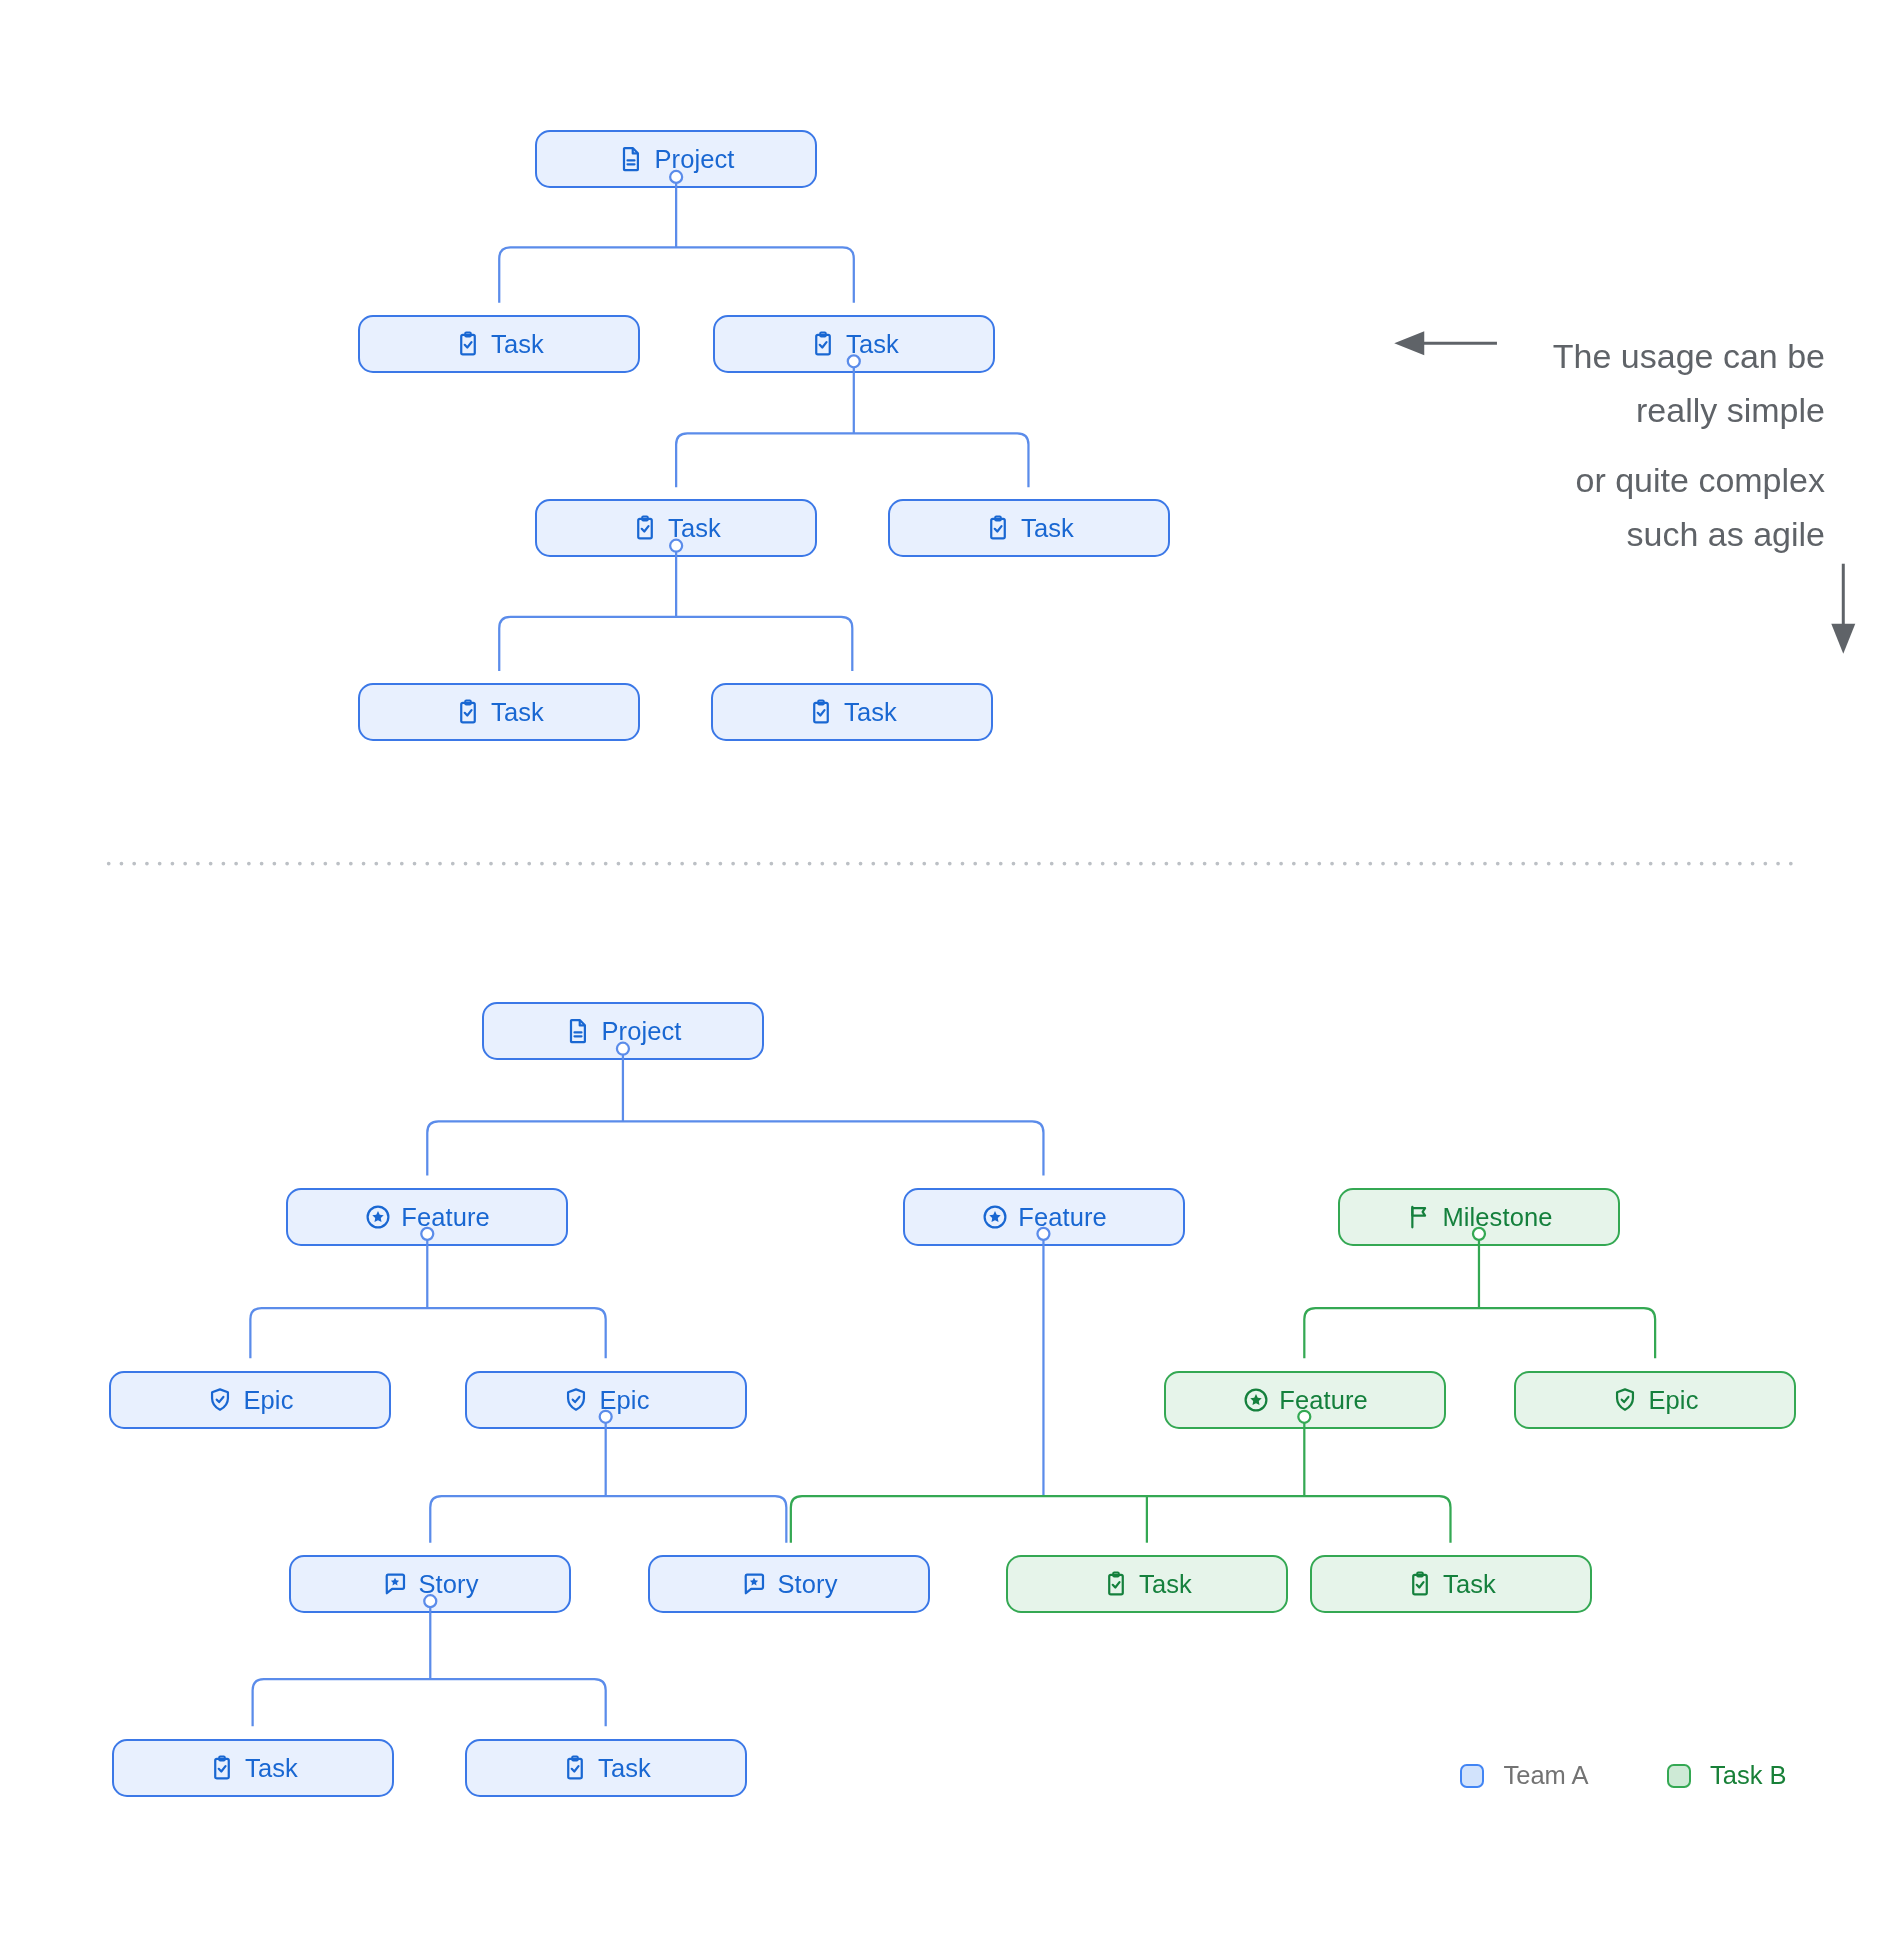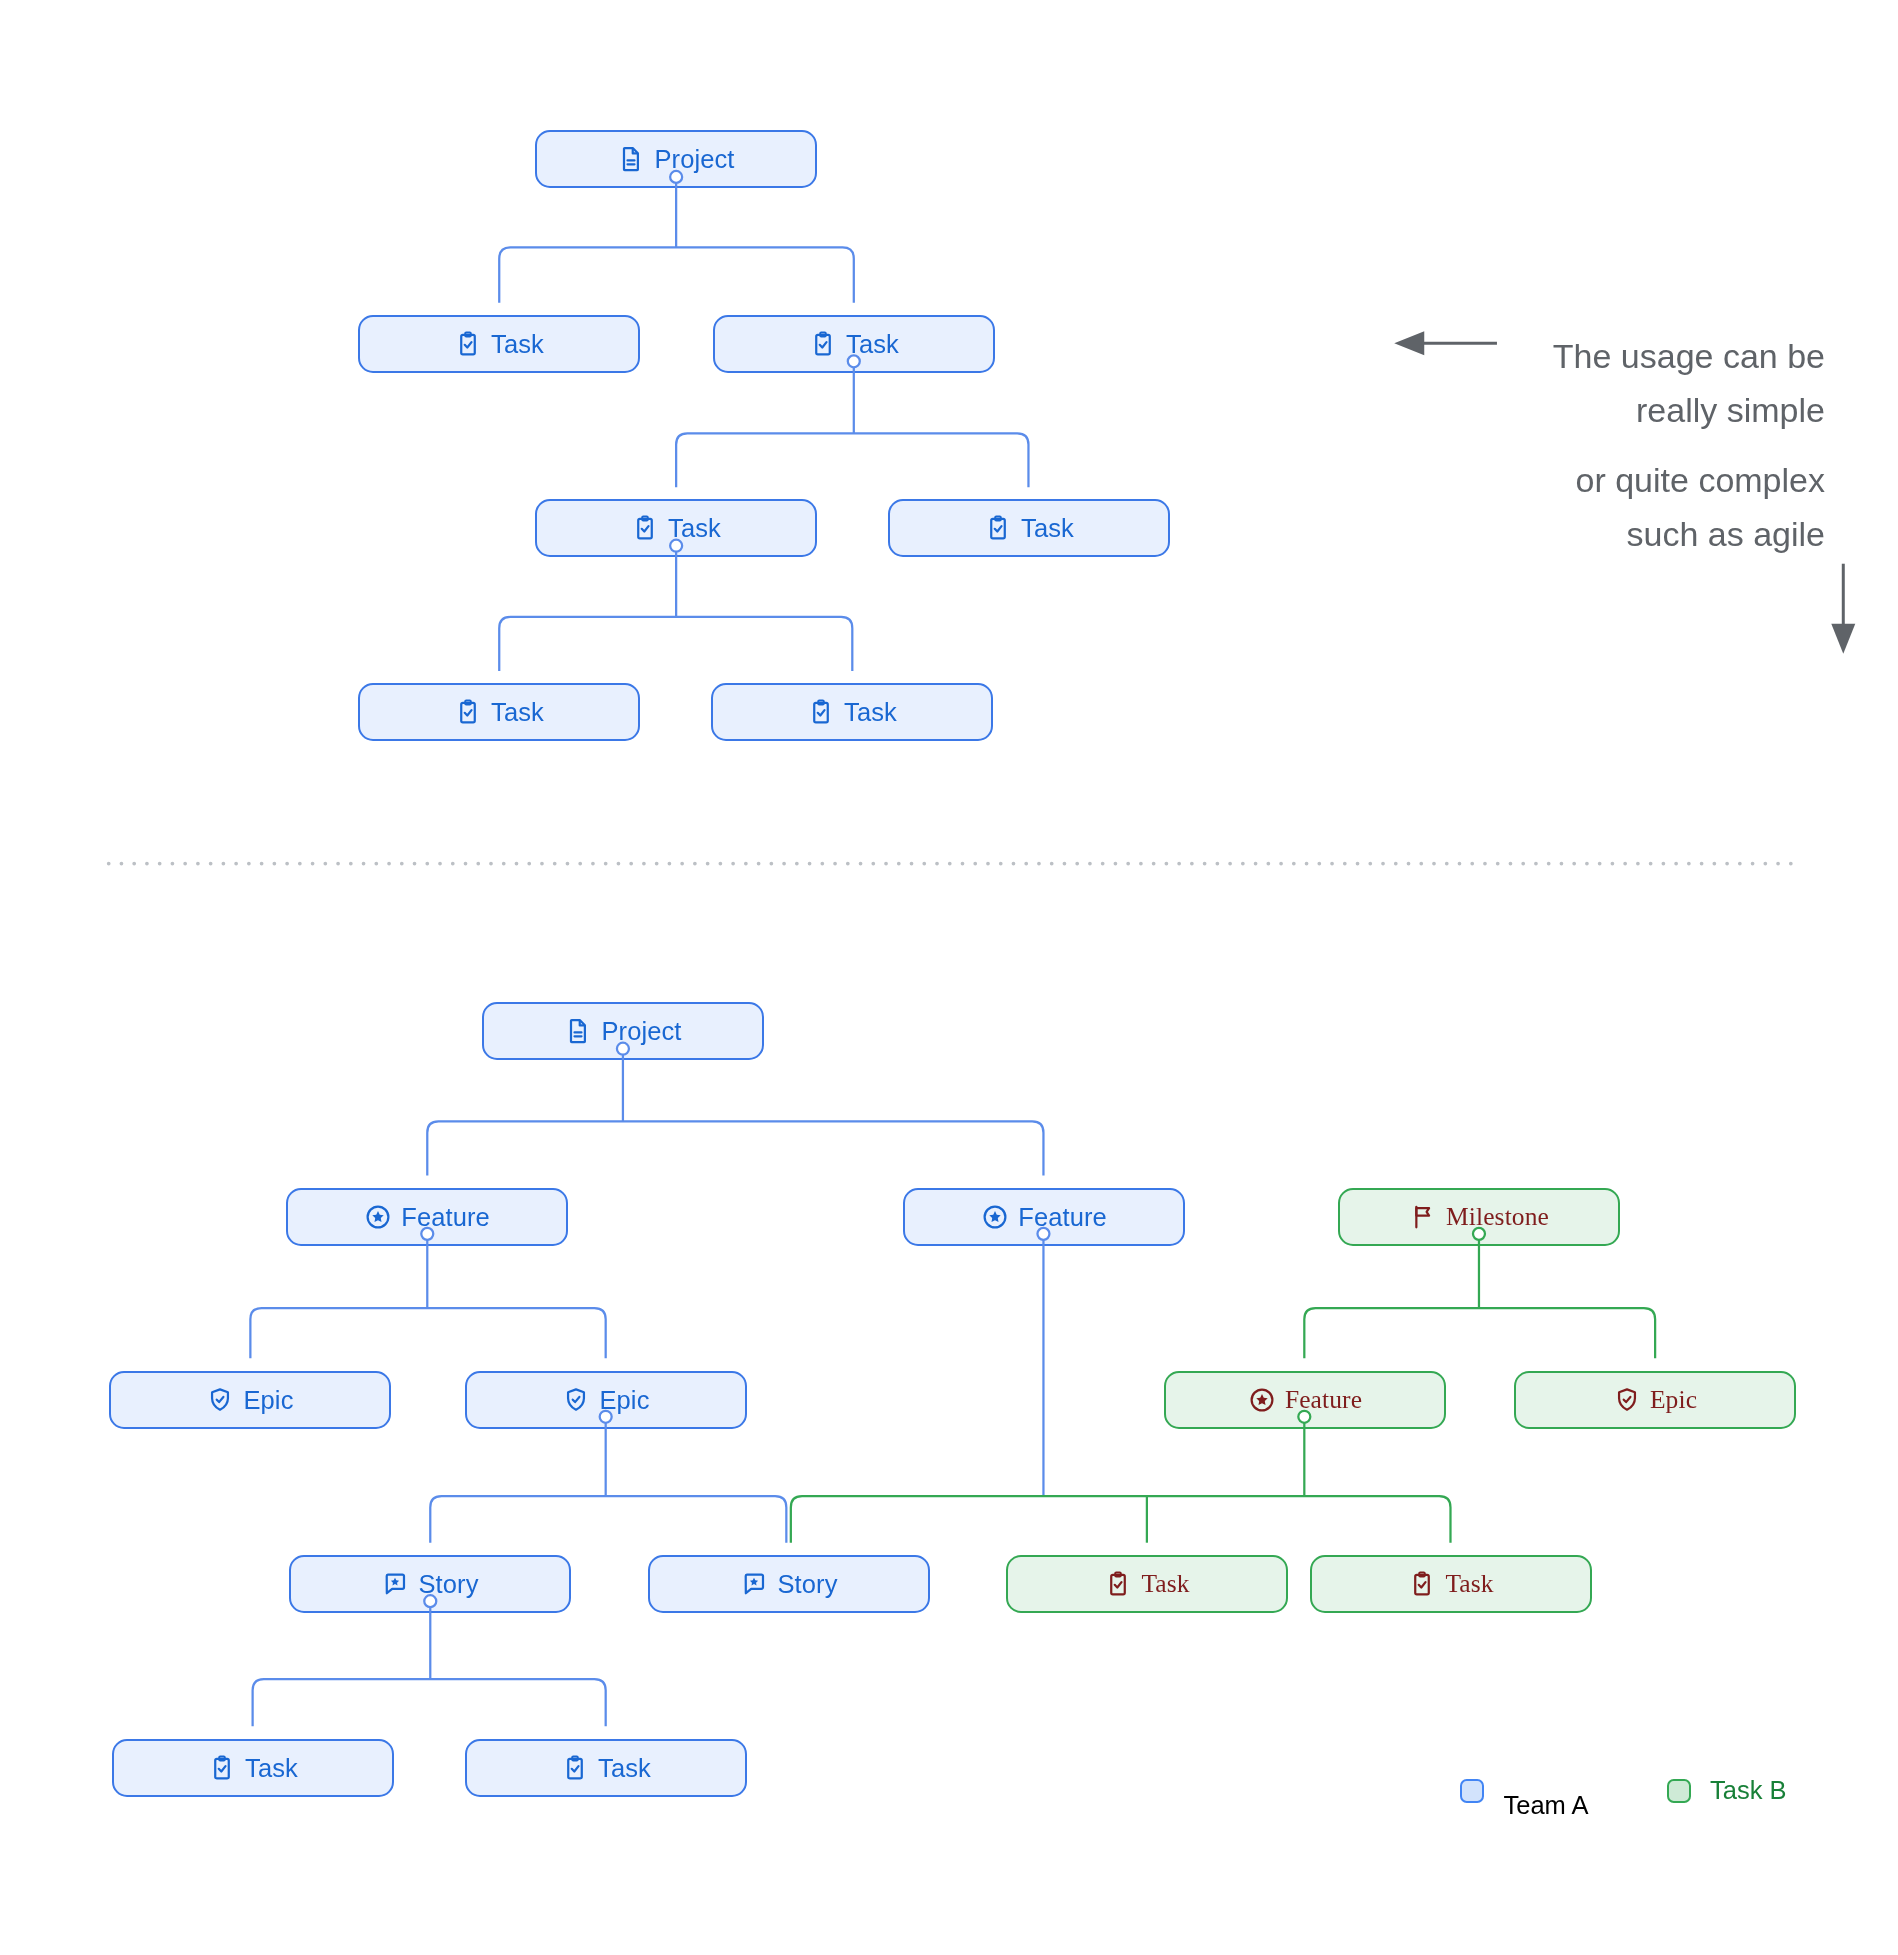--- a/index.html
+++ b/index.html
@@ -5,32 +5,32 @@
   html,body{margin:0;padding:0;background:#ffffff;}
   body{font-family:"Liberation Sans", sans-serif;}
   #canvas{position:relative;width:1898px;height:1955px;background:#ffffff;overflow:hidden;}
   #connector-layer{position:absolute;left:0;top:0;z-index:5;pointer-events:none;}
   #nodes{position:absolute;left:0;top:0;z-index:1;}
   .node{position:absolute;box-sizing:border-box;display:flex;align-items:center;justify-content:center;
         gap:9px;border-radius:15px;border:2.2px solid;margin-top:12px;}
   .node .label{font-size:25.5px;font-weight:500;letter-spacing:0.1px;}
   .node .icon{width:28px;height:28px;flex:none;display:block;}
   .node.blue{background:#e8f0fe;border-color:#3b78e7;color:#1967d2;}
-  .node.green{background:#e6f4ea;border-color:#34a853;color:#7f1d1d;font-family:Liberation Serif, serif;}
+  .node.green{background:#e6f4ea;border-color:#34a853;color:#15803d;}
   .annotation{position:absolute;right:57px;top:313px;z-index:2;text-align:right;color:#5f6368;
               font-size:34px;line-height:54px;font-weight:400;}
   .annotation p{margin:16px;}
   .annotation p + p{margin-top:9px;}
   .legend{position:absolute;left:1460px;top:1761px;z-index:2;display:flex;align-items:center;gap:78px;}
   .legend-item{display:flex;align-items:center;gap:19.5px;}
   .swatch{width:24px;height:24px;border-radius:6.7px;box-sizing:border-box;border:2.2px solid;}
   .swatch.blue{background:#d2e3fc;border-color:#4285f4;}
   .swatch.green{background:#ceead6;border-color:#34a853;}
   .legend-label{font-size:25.5px;font-weight:500;}
-  .legend-label.blue{color:#000000;margin-top:30px;}
+  .legend-label.blue{color:#737373;}
   .legend-label.green{color:#188038;}
 </style>
 </head>
 <body>
 
 <div id="canvas">
 
   <div id="nodes">
       <div class="node blue" style="left: 535px; top: 118px; width: 282px; height: 58px;">
         <svg viewBox="0 0 24 24" class="icon">

